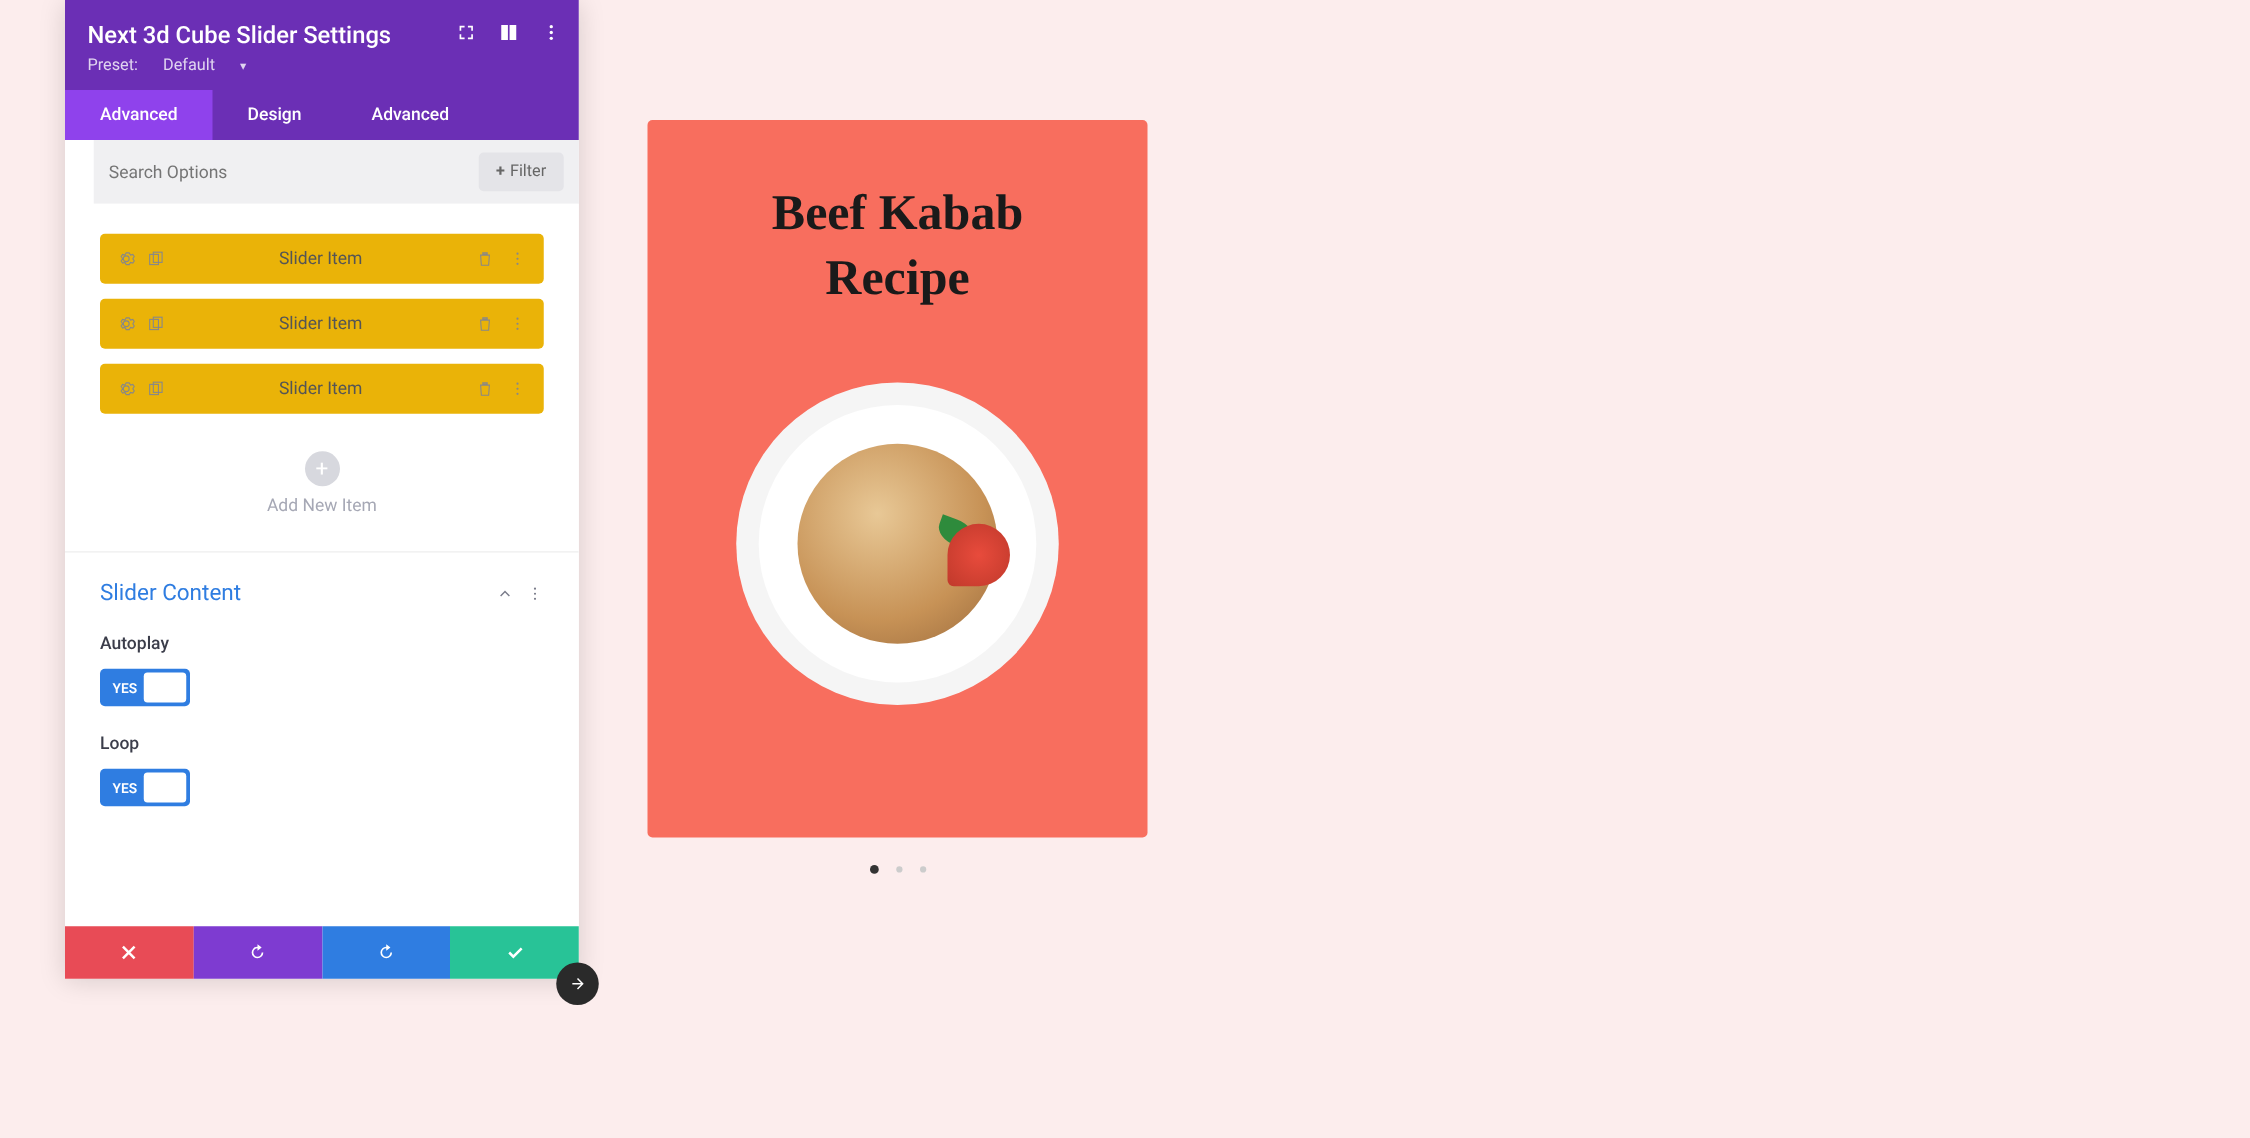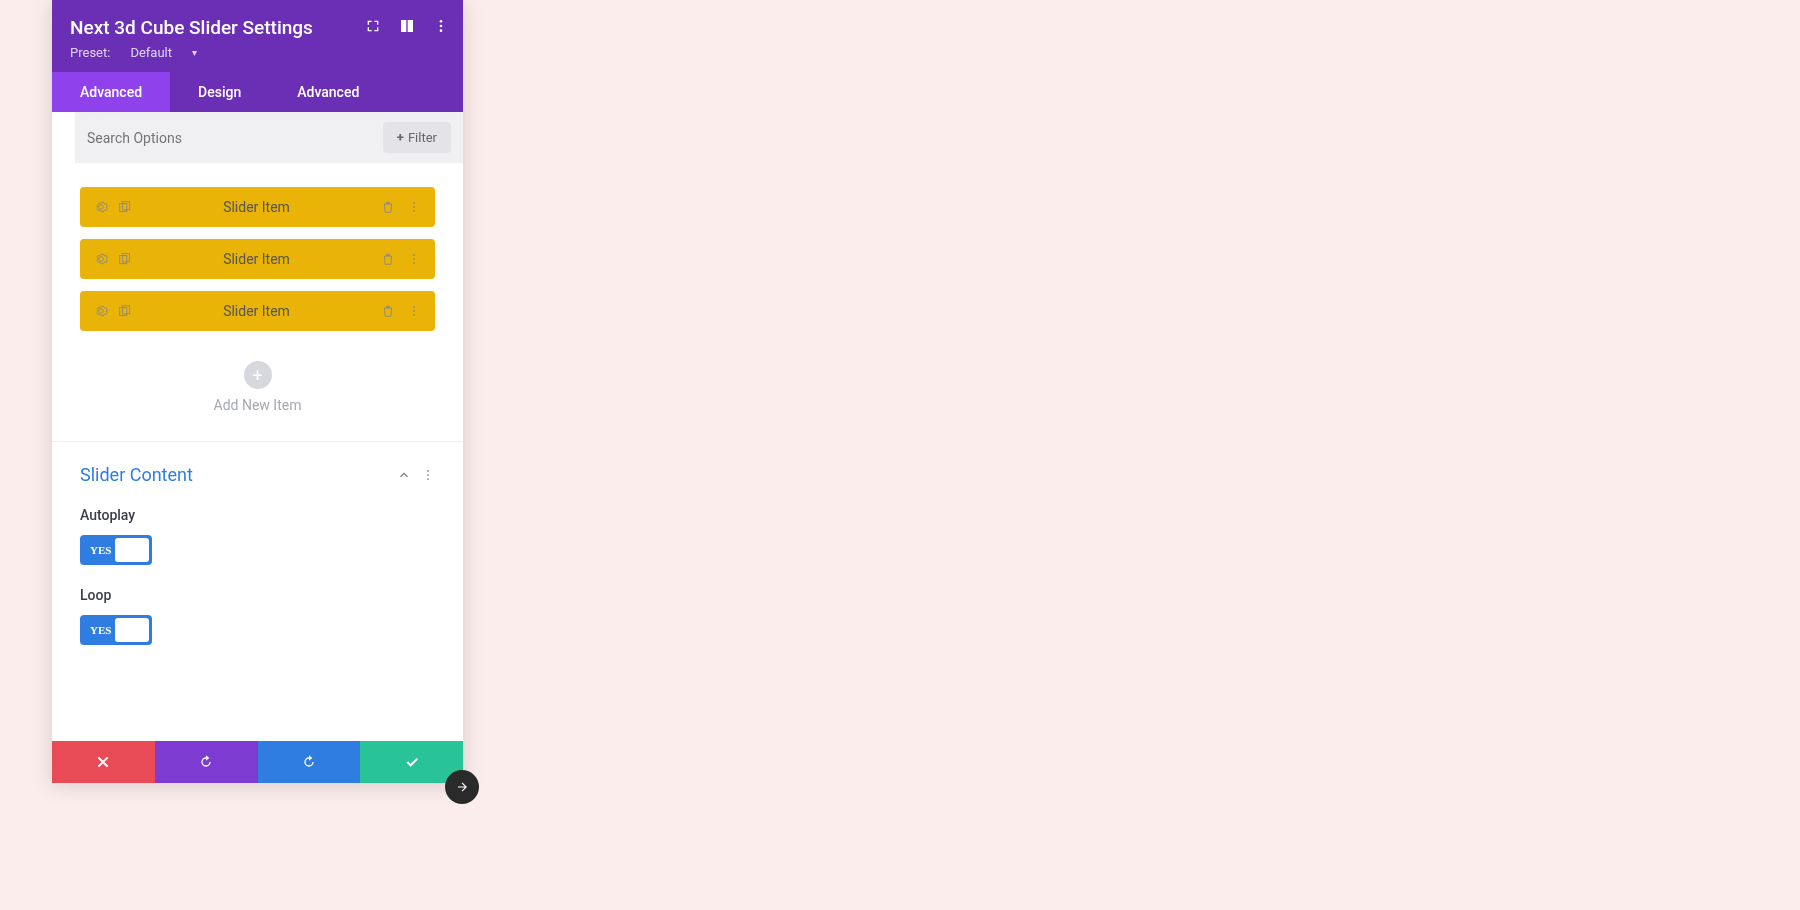--- a/index.html
+++ b/index.html
@@ -39,21 +39,21 @@
 
 .settings-section { padding: 22px 28px; }
 .section-header { display: flex; align-items: center; justify-content: space-between; margin-bottom: 22px; }
 .section-title { color: #2f7de1; font-size: 18px; font-weight: 400; }
 .section-icons { display: flex; gap: 10px; }
 .chevron { width: 14px; height: 14px; fill: #7a7c8a; cursor: pointer; }
 
 .setting-group { margin-bottom: 22px; }
 .setting-label { font-size: 14px; color: #3b3d4a; font-weight: 500; margin-bottom: 12px; }
 .toggle { width: 72px; height: 30px; background: #2f7de1; border-radius: 4px; position: relative; cursor: pointer; display: flex; align-items: center; }
-.toggle-text { color: #fff; font-size: 11px; font-weight: 600; padding-left: 10px; font-family: Liberation Serif, serif; }
+.toggle-text { color: #fff; font-size: 11px; font-weight: 600; padding-left: 10px; }
 .toggle-knob { position: absolute; right: 3px; top: 3px; width: 34px; height: 24px; background: #fff; border-radius: 3px; }
 .text-input { width: 100%; padding: 10px 12px; border: none; background: #f0f0f2; border-radius: 4px; font-size: 14px; color: #555; }
 
 .footer { display: flex; height: 42px; }
 .footer-btn { flex: 1; border: none; display: flex; align-items: center; justify-content: center; cursor: pointer; }
 .footer-btn.cancel { background: #e84b56; }
 .footer-btn.undo { background: #7e3bd1; }
 .footer-btn.redo { background: #2f7de1; }
 .footer-btn.save { background: #28c397; }
 .footer-icon { width: 16px; height: 16px; fill: #fff; }
@@ -249,13 +249,28 @@
   </div>
 </div>
 
 <div class="drag-handle">
   <svg viewBox="0 0 24 24">
       <path d="M7 17l10-10M7 7h10v10" stroke="#fff" stroke-width="2" fill="none"></path>
     </svg>
 </div>
 
 <div class="preview">
+  <div class="card-wrap">
+    <div class="card orange">
+      <div class="card-title">Beef Kabab Recipe</div>
+      <div class="plate">
+        <div class="food1">
+            <div class="leaf"></div>
+          </div>
+      </div>
+    </div>
+    <div class="pagination">
+      <span class="dot"></span>
+      <span class="dot inactive"></span>
+      <span class="dot inactive"></span>
+    </div>
+  </div>
 </div>
 
 </body></html>

